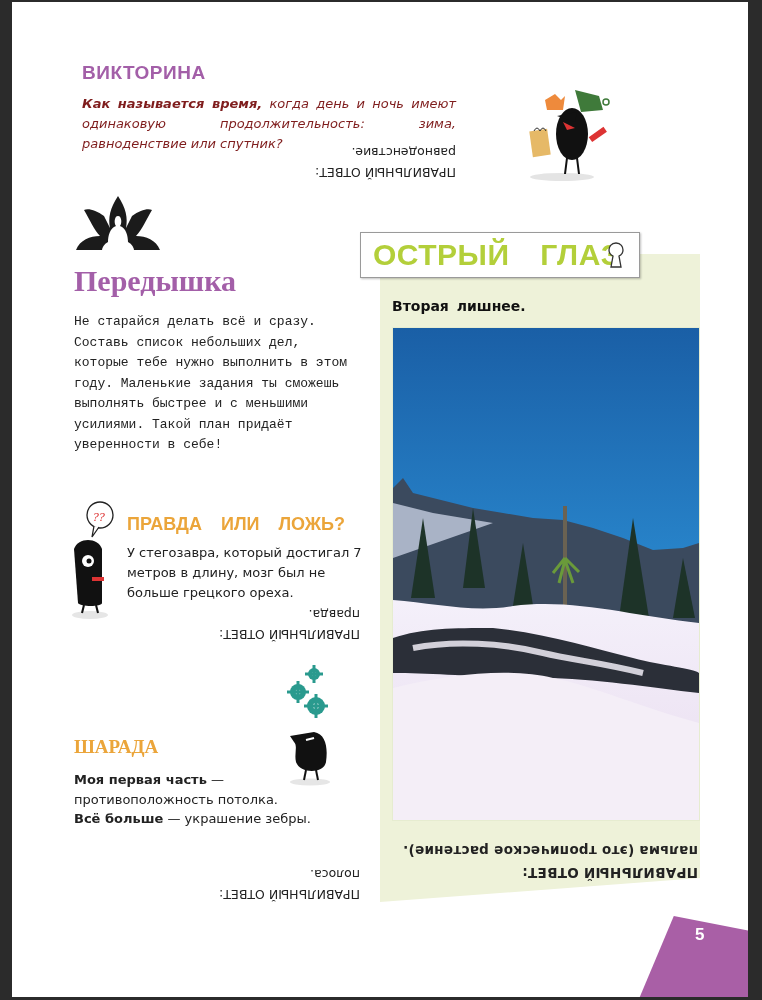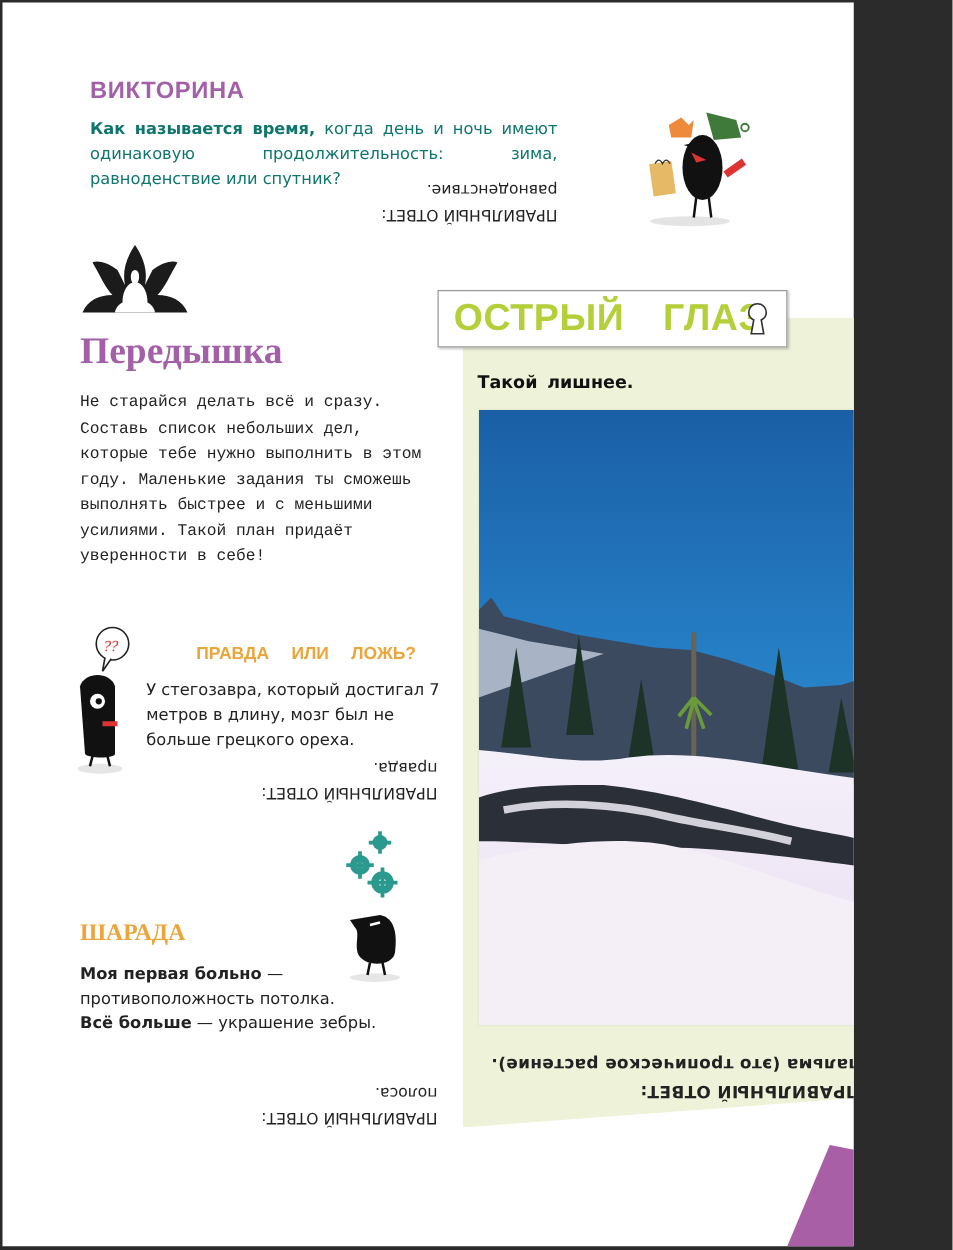--- a/index.html
+++ b/index.html
@@ -2,33 +2,33 @@
 <html><head>
 <meta charset="utf-8">
 <style>
   html, body { margin: 0; padding: 0; }
   body {
     width: 762px; height: 1000px; position: relative; overflow: hidden;
     background: #2b2b2b;
     font-family: "DejaVu Sans", sans-serif;
   }
   .page {
-    position: absolute; left: 2px; top: 2px; width: 681px; height: 995px;
+    position: absolute; left: 12px; top: 2px; width: 736px; height: 995px;
     background: #ffffff; overflow: hidden;
   }
   .abs { position: absolute; }
 
   
   .quiz-title {
     left: 70px; top: 60px; font-family: "Liberation Sans", sans-serif;
     font-weight: bold; font-size: 19px; color: #a35fa8; letter-spacing: 0.5px;
   }
   .quiz-text {
     left: 70px; top: 92px; width: 374px; font-size: 13px; line-height: 20px;
-    color: #0f766e; text-align: justify; font-family: "DejaVu Sans", sans-serif;
+    color: #7f1d1d; text-align: justify; font-family: "DejaVu Sans", sans-serif; font-style: italic;
   }
   .quiz-text b { font-weight: bold; }
   .answer {
     position: absolute; font-size: 12.5px; color: #222; line-height: 20px;
     transform: rotate(180deg); text-align: left;
     font-family: "DejaVu Sans", sans-serif;
   }
 
   
   .rest-title {
@@ -36,21 +36,21 @@
     font-weight: bold; font-size: 30px; color: #a35fa8;
   }
   .rest-text {
     left: 62px; top: 310px; width: 280px; font-size: 13px; line-height: 20.5px;
     color: #222; font-family: Liberation Mono, monospace;
   }
 
   
   .tf-title {
     left: 115px; top: 512px; font-family: "Liberation Sans", sans-serif;
-    font-weight: bold; font-size: 14px; color: #eba53a; word-spacing: 14px; margin-left: 40px;
+    font-weight: bold; font-size: 18px; color: #eba53a; word-spacing: 14px;
   }
   .tf-text {
     left: 115px; top: 541px; width: 245px; font-size: 13px; line-height: 20px;
     color: #222;
   }
 
   
   .charade-title {
     left: 62px; top: 734px; font-family: Liberation Serif, serif;
     font-weight: bold; font-size: 19px; color: #eba53a;
@@ -183,38 +183,38 @@
       </g>
       <ellipse cx="30" cy="120" rx="20" ry="3.5" fill="#e6e6e6"></ellipse>
       <path d="M10 74 L34 70 C46 72 48 86 46 100 C44 112 20 112 16 100 C14 92 18 84 14 80 Z" fill="#111"></path>
       <path d="M26 78 L34 76" stroke="#fff" stroke-width="2"></path>
       <line x1="26" y1="108" x2="24" y2="118" stroke="#111" stroke-width="2"></line>
       <line x1="36" y1="108" x2="38" y2="118" stroke="#111" stroke-width="2"></line>
     </svg>
   </div>
   <div class="abs charade-title">ШАРАДА</div>
   <div class="abs charade-text">
-    <div><b>Моя первая больно</b><span> — противоположность потолка.</span></div>
+    <div><b>Моя первая часть</b><span> — противоположность потолка.</span></div>
     <div><b>Всё больше</b><span> — украшение зебры.</span></div>
   </div>
   <div class="answer" style="left:200px; top:862px; width:148px;">
     <div>ПРАВИЛЬНЫЙ ОТВЕТ:</div>
     <div>полоса.</div>
   </div>
 
   <div class="abs eye-panel"></div>
   <div class="abs eye-header">
     <span class="eye-header-text">ОСТРЫЙ ГЛАЗ</span>
     <span class="keyhole">
       <svg width="18" height="28" viewBox="0 0 18 28">
         <path d="M9 2 C4 2 2 6 2 9 C2 12 4 14 6 15 L4 26 L14 26 L12 15 C14 14 16 12 16 9 C16 6 14 2 9 2 Z" fill="#fff" stroke="#333" stroke-width="1.3"></path>
       </svg>
     </span>
   </div>
-  <div class="abs eye-task">Такой лишнее.</div>
+  <div class="abs eye-task">Вторая лишнее.</div>
 
   <div class="abs photo">
     <svg width="306" height="492" viewBox="0 0 306 492" preserveAspectRatio="none">
       <defs>
         <linearGradient id="sky" x1="0" y1="0" x2="0" y2="1">
           <stop offset="0" stop-color="#1a5fa6"></stop>
           <stop offset="0.55" stop-color="#2a8ad0"></stop>
           <stop offset="1" stop-color="#8cc2e6"></stop>
         </linearGradient>
         <linearGradient id="snow" x1="0" y1="0" x2="0" y2="1">

